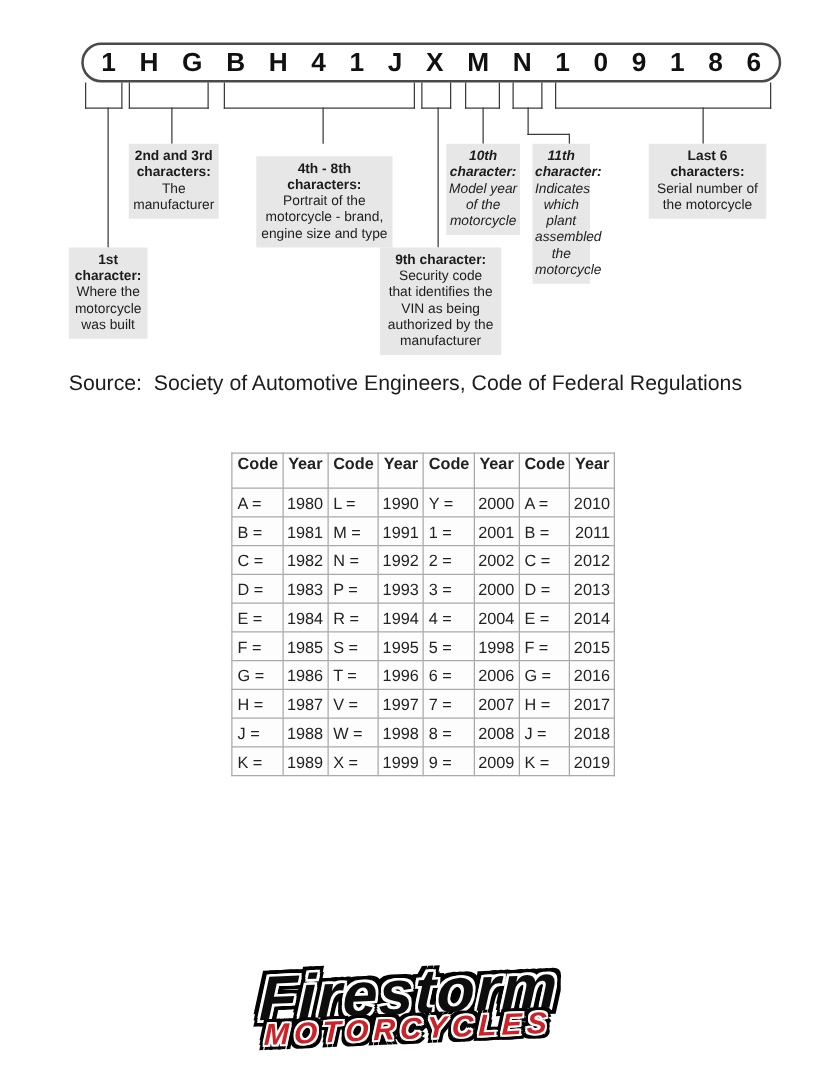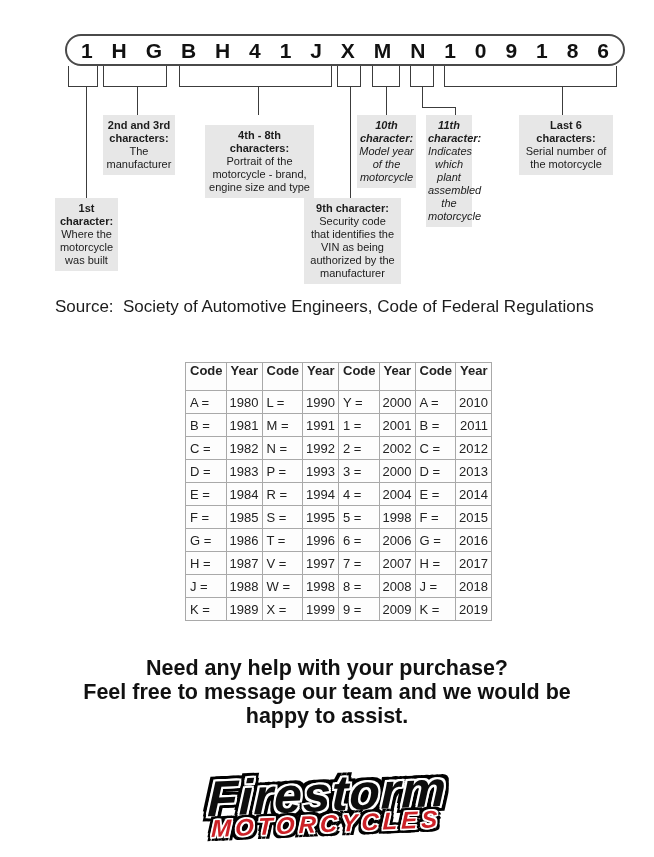--- a/index.html
+++ b/index.html
@@ -276,23 +276,20 @@
           <td class="code-cell">X =</td>
           <td class="year-cell">1999</td>
           <td class="code-cell">9 =</td>
           <td class="year-cell">2009</td>
           <td class="code-cell">K =</td>
           <td class="year-cell">2019</td>
         </tr>
       </tbody>
   </table>
 
-  <div class="help-text">Need any help with your purchase?
-Feel free to message our team and we would be
-happy to assist.</div>
 
   <div class="logo">
     <div class="logo-inner">
       <span class="logo-primary">Firestorm</span>
       <span class="logo-secondary" style="color: rgb(204, 33, 39);">MOTORCYCLES</span>
     </div>
   </div>
 
 </div>
 

